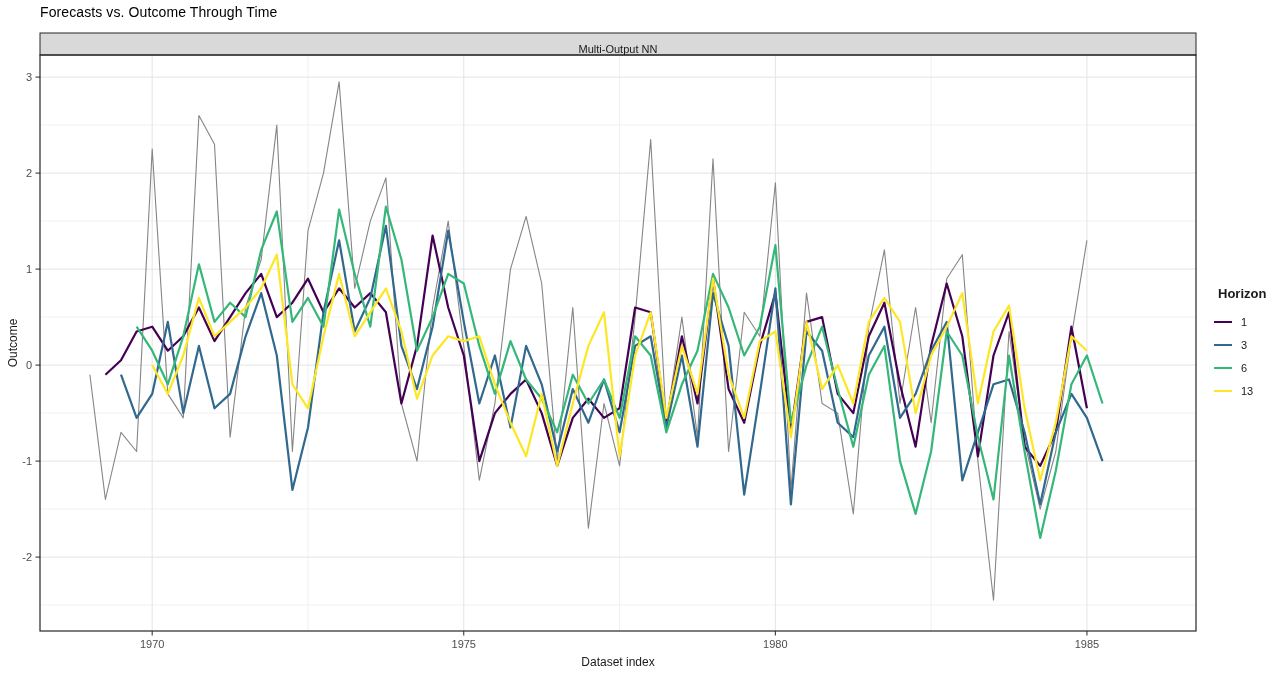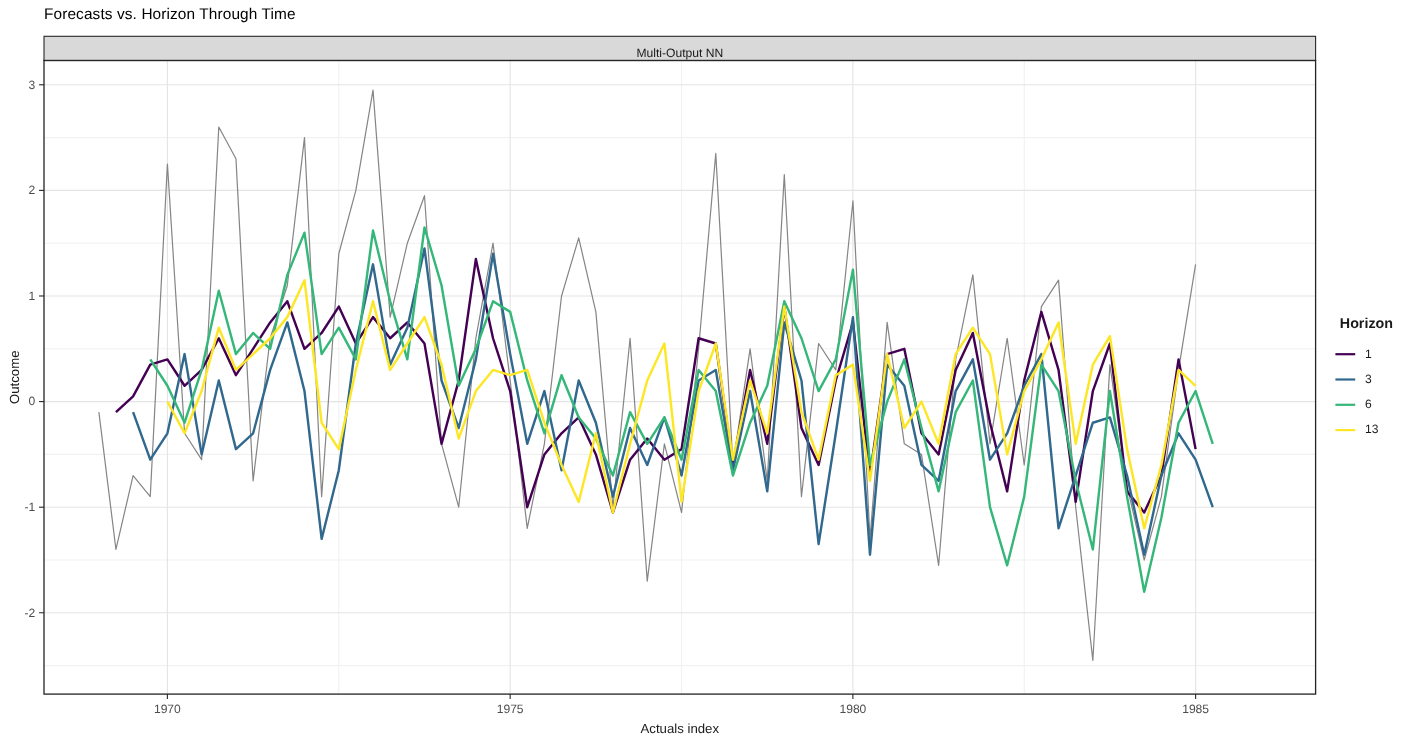--- a/index.html
+++ b/index.html
@@ -75,23 +75,23 @@
     <line x1="35.5" x2="40" y1="365.08" y2="365.08" stroke="#262626" stroke-width="1"></line>
     <text x="32" y="368.58" text-anchor="end" font-size="11" fill="#4d4d4d">0</text>
     <line x1="35.5" x2="40" y1="269.08" y2="269.08" stroke="#262626" stroke-width="1"></line>
     <text x="32" y="272.58" text-anchor="end" font-size="11" fill="#4d4d4d">1</text>
     <line x1="35.5" x2="40" y1="173.07999999999998" y2="173.07999999999998" stroke="#262626" stroke-width="1"></line>
     <text x="32" y="176.57999999999998" text-anchor="end" font-size="11" fill="#4d4d4d">2</text>
     <line x1="35.5" x2="40" y1="77.08" y2="77.08" stroke="#262626" stroke-width="1"></line>
     <text x="32" y="80.58" text-anchor="end" font-size="11" fill="#4d4d4d">3</text>
   </svg>
 
-<div class="abs plot-title">Forecasts vs. Horizon Through Time</div>
+<div class="abs plot-title">Forecasts vs. Outcome Through Time</div>
 <div class="abs facet-strip-label">Multi-Output NN</div>
-<div class="abs x-axis-title">Actuals index</div>
+<div class="abs x-axis-title">Dataset index</div>
 <div class="abs y-axis-title">Outcome</div>
 
 <div class="abs legend">
   <div class="legend-title">Horizon</div>
   <div id="legend-items">
       <div class="legend-item">
         <span class="legend-key" style="border-top-color: rgb(68, 1, 84);"></span>
         <span class="legend-label">1</span>
       </div>
       <div class="legend-item">

